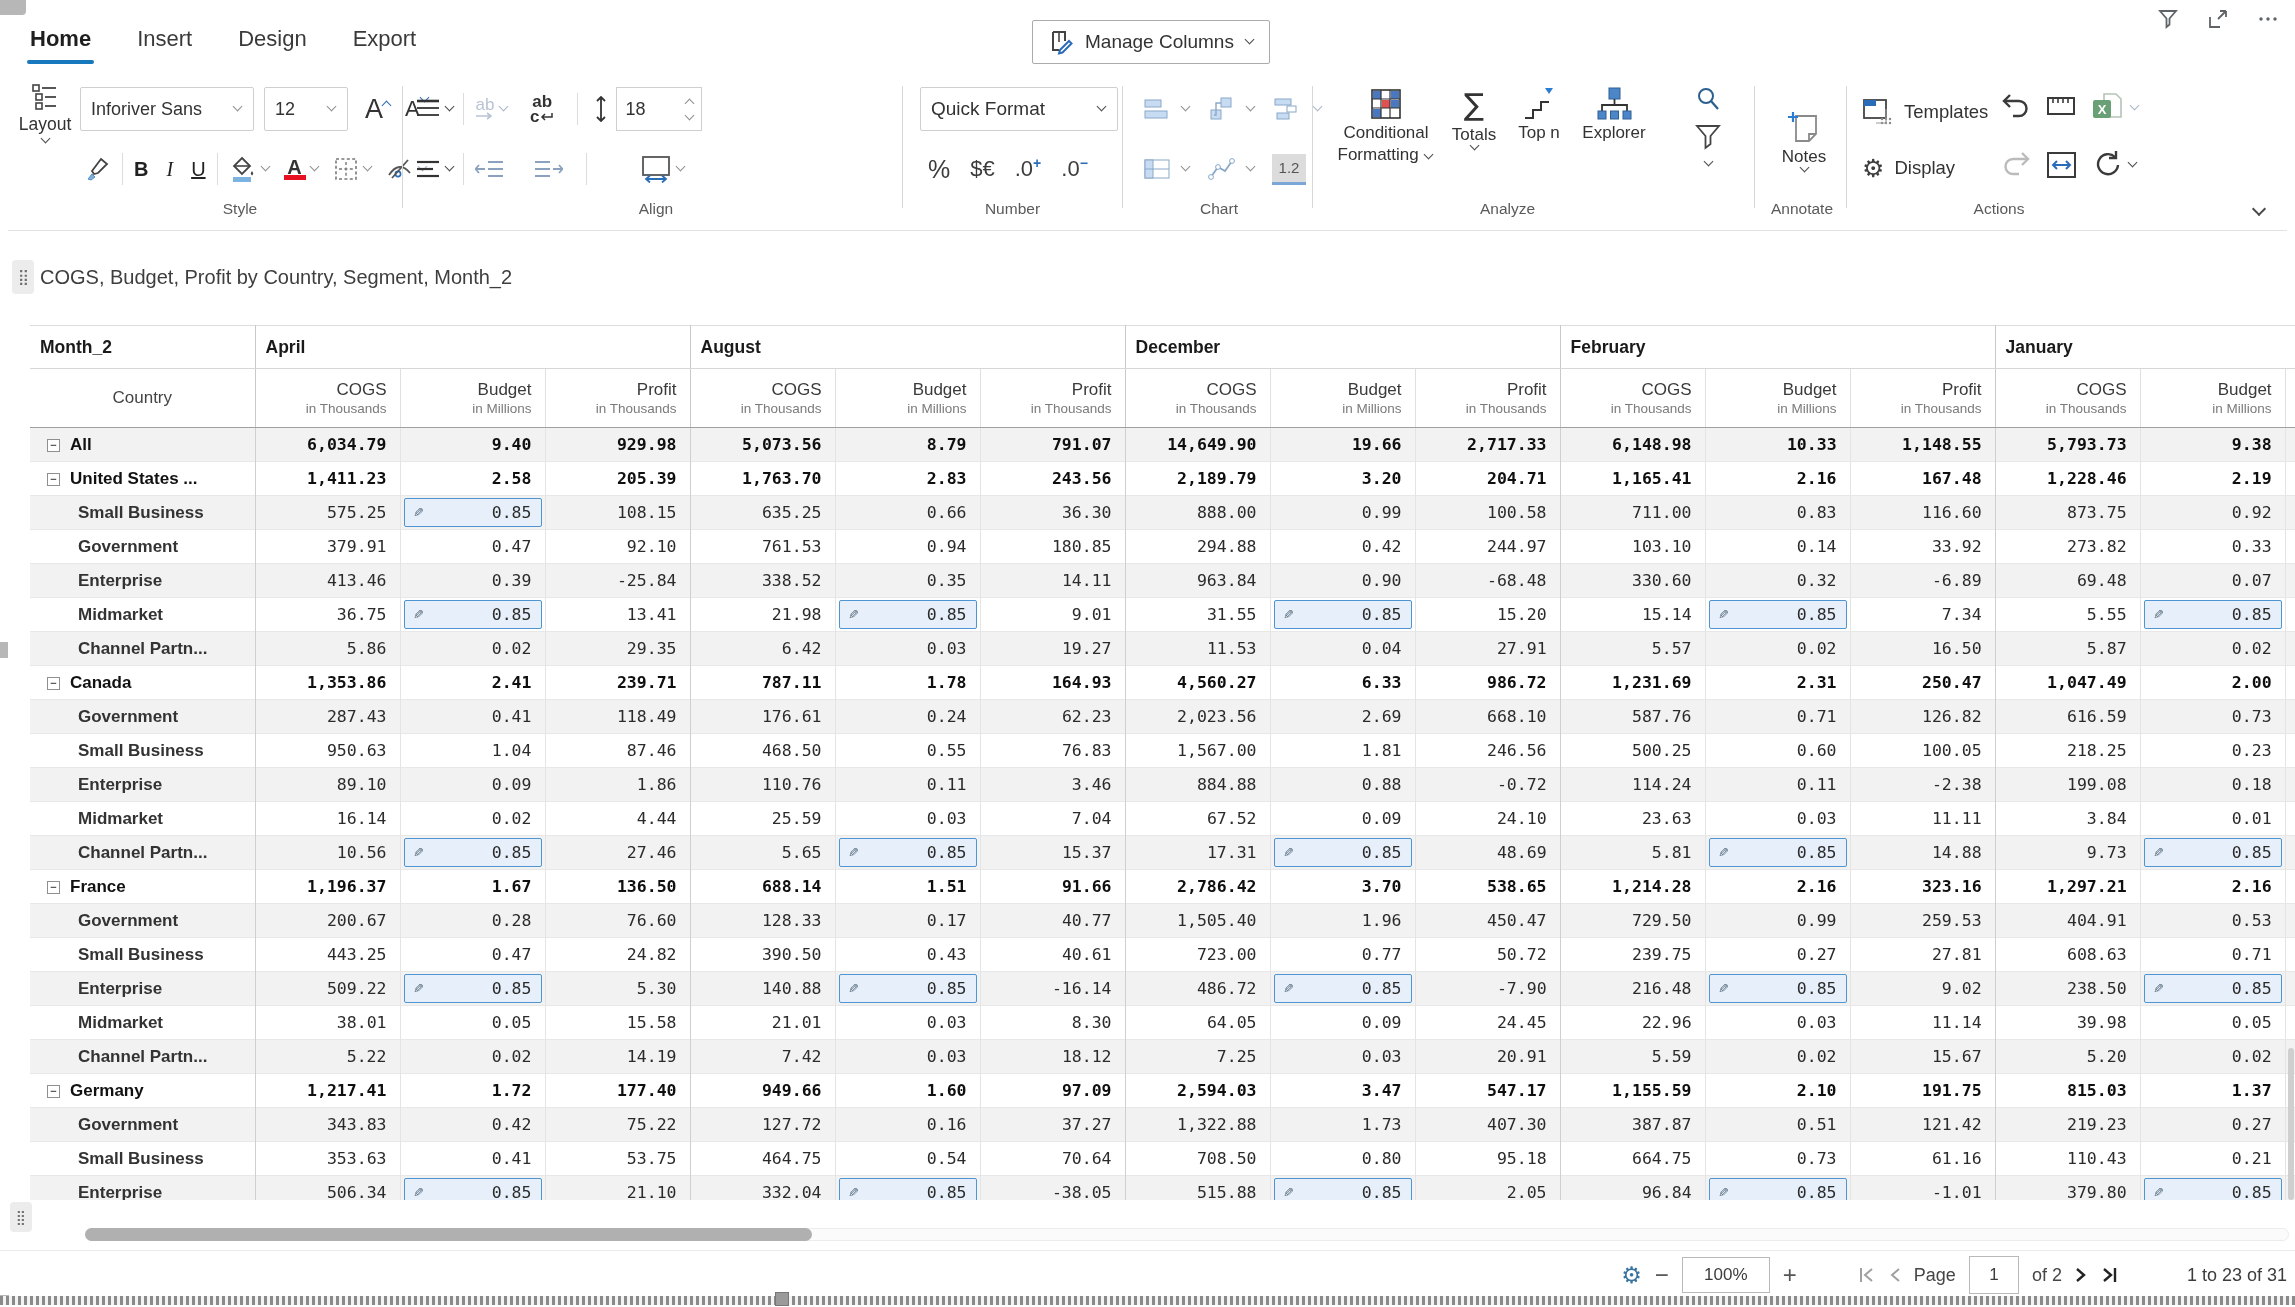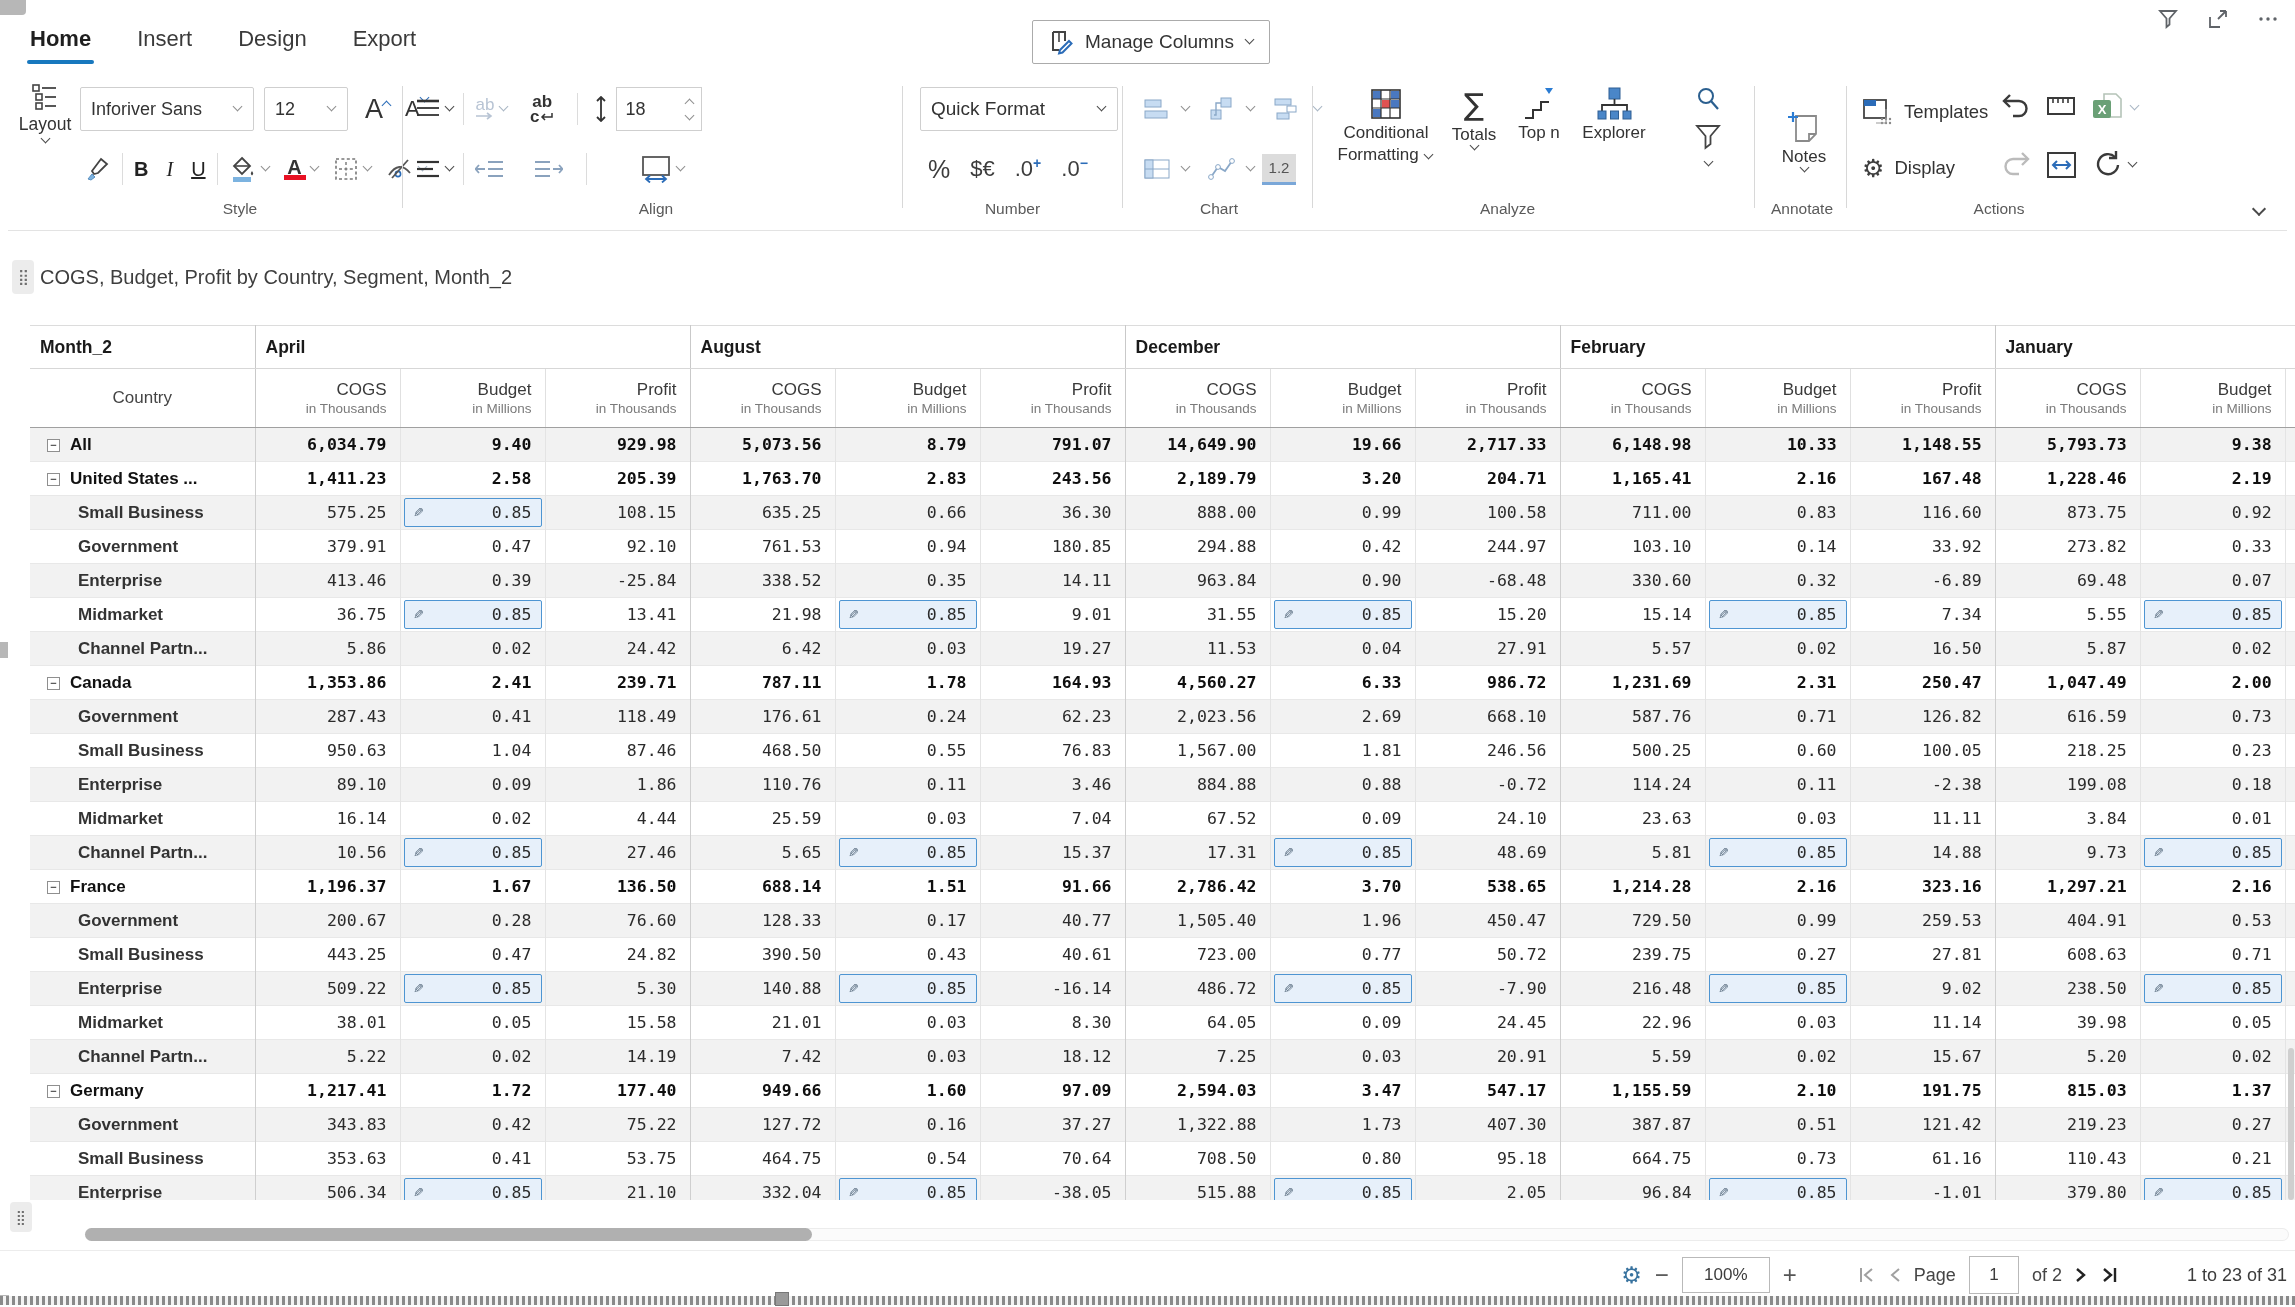--- a/index.html
+++ b/index.html
@@ -348,21 +348,21 @@
       <i class="chv s lt"></i>
     <span class="icon-btn" style="margin-left:8px;">
       <svg width="28" height="24" viewBox="0 0 28 24">
           <path d="M3 20 L10 10 L17 14 L24 4" fill="none" stroke="#8aa8c8" stroke-width="1.8"></path>
           <circle cx="10" cy="10" r="2.4" fill="#fff" stroke="#8aa8c8"></circle>
           <circle cx="24" cy="4" r="2.4" fill="#fff" stroke="#8aa8c8"></circle>
           <circle cx="3" cy="20" r="2.4" fill="#fff" stroke="#8aa8c8"></circle>
         </svg>
     </span>
       <i class="chv s lt"></i>
-    <span class="badge12" style="margin-left:0;">1.2</span>
+    <span class="badge12" style="margin-left:10px;">1.2</span>
   </div>
   <div class="glabel" style="left:1125px;width:188px;">Chart</div>
   <div class="vdiv" style="left:1312px;"></div>
 
   <div class="rr" style="left:1330px;top:86px;height:110px;align-items:flex-start;">
     <div class="bigbtn" style="width:112px;">
       <svg width="36" height="36" viewBox="0 0 36 36">
         <rect x="4" y="4" width="28" height="28" fill="#fff" stroke="#333" stroke-width="1.6"></rect>
         <rect x="5" y="5" width="8" height="8" fill="#4a78c0"></rect>
           <rect x="23" y="5" width="8" height="8" fill="#4a78c0"></rect>
@@ -723,21 +723,21 @@
                 <span class="pencil">✎</span>
                 <span class="num">0.85</span>
               </div>
             </td>
             <td class="val mstart0" style="border-left: 1px solid rgb(228, 228, 228);"></td>
           </tr>
           <tr class="lvl2 shade">
             <td class="cty"><span class="rowlabel">Channel Partn...</span></td>
             <td class="val mstart"><span class="num">5.86</span></td>
             <td class="val"><span class="num">0.02</span></td>
-            <td class="val"><span class="num">24.42</span></td>
+            <td class="val"><span class="num">29.35</span></td>
             <td class="val mstart"><span class="num">6.42</span></td>
             <td class="val"><span class="num">0.03</span></td>
             <td class="val"><span class="num">19.27</span></td>
             <td class="val mstart"><span class="num">11.53</span></td>
             <td class="val"><span class="num">0.04</span></td>
             <td class="val"><span class="num">27.91</span></td>
             <td class="val mstart"><span class="num">5.57</span></td>
             <td class="val"><span class="num">0.02</span></td>
             <td class="val"><span class="num">16.50</span></td>
             <td class="val mstart"><span class="num">5.87</span></td>

